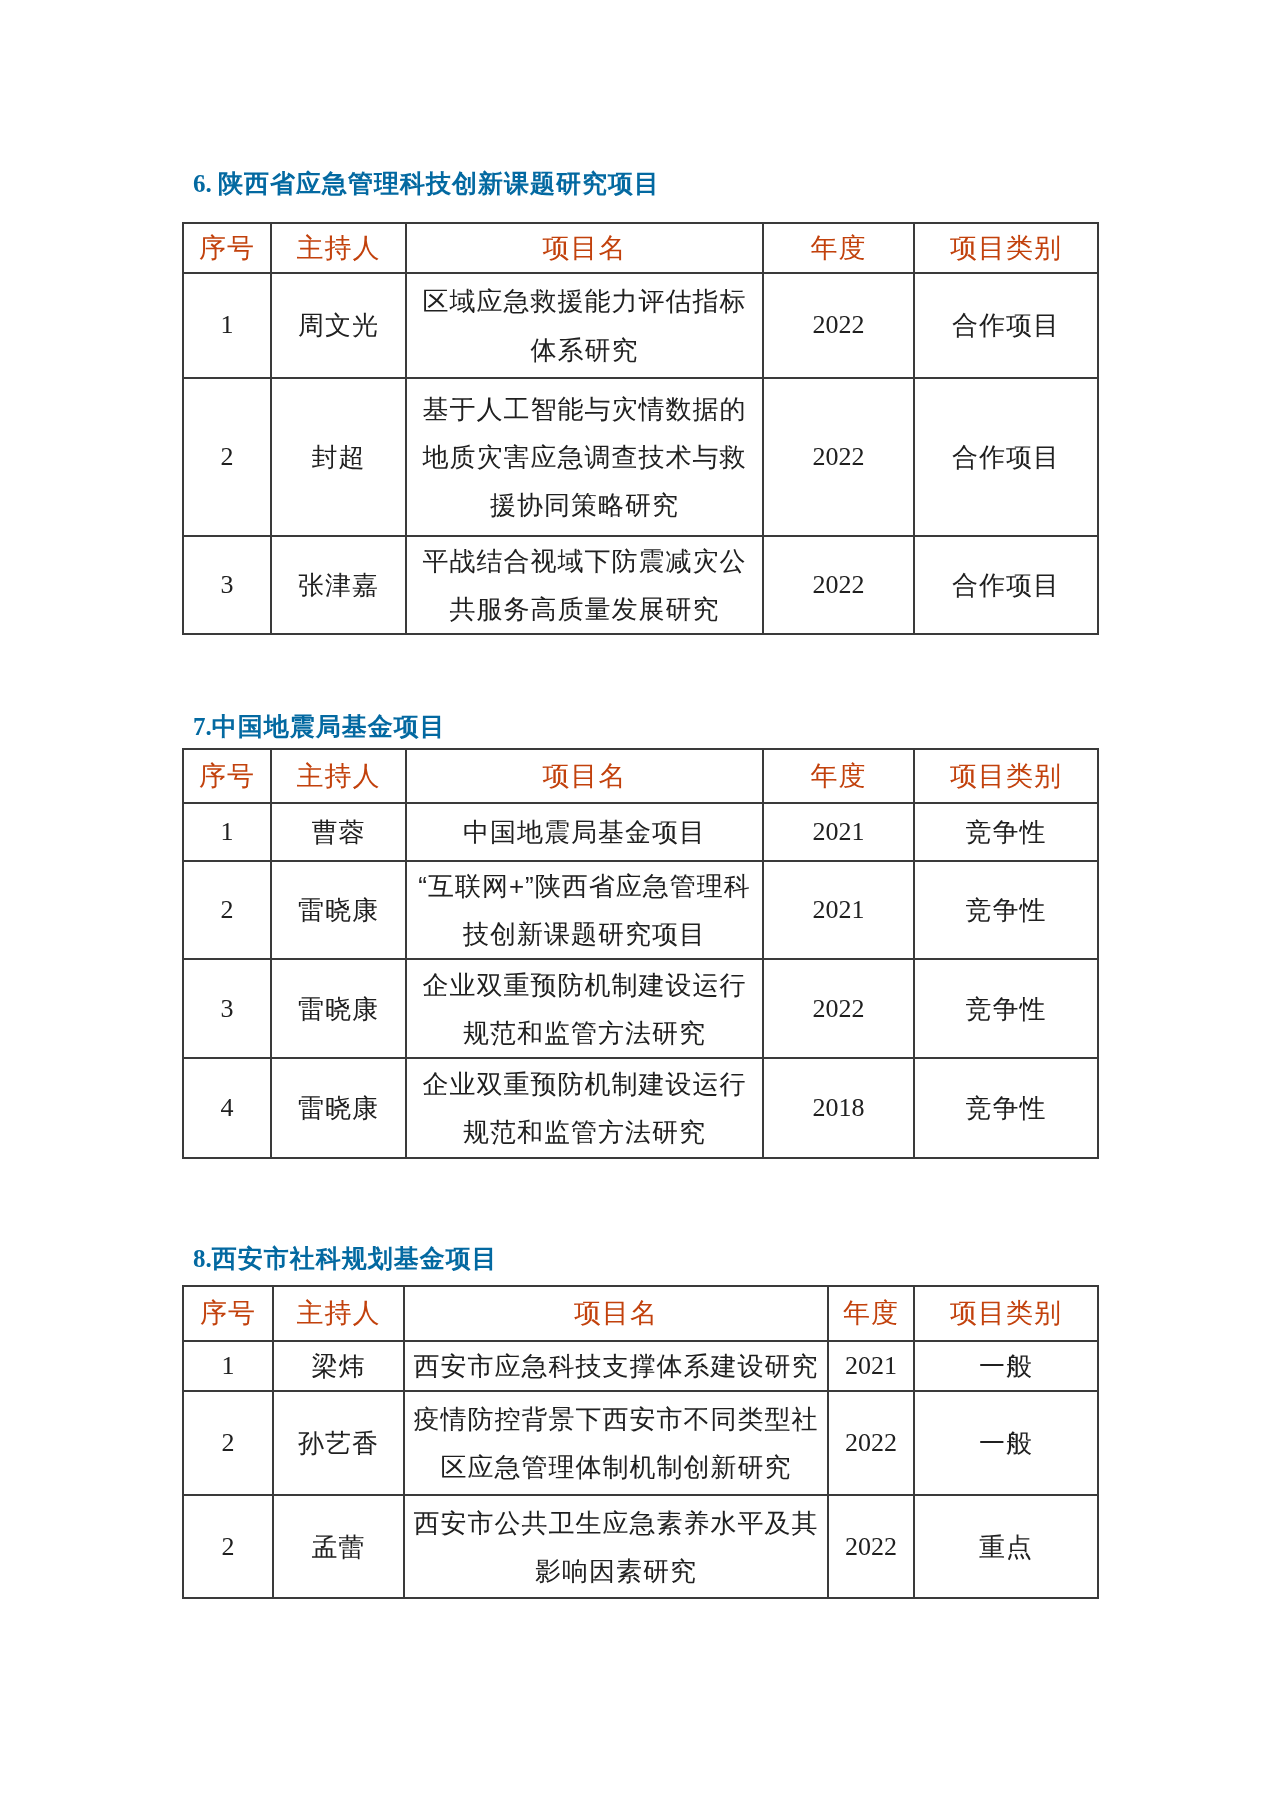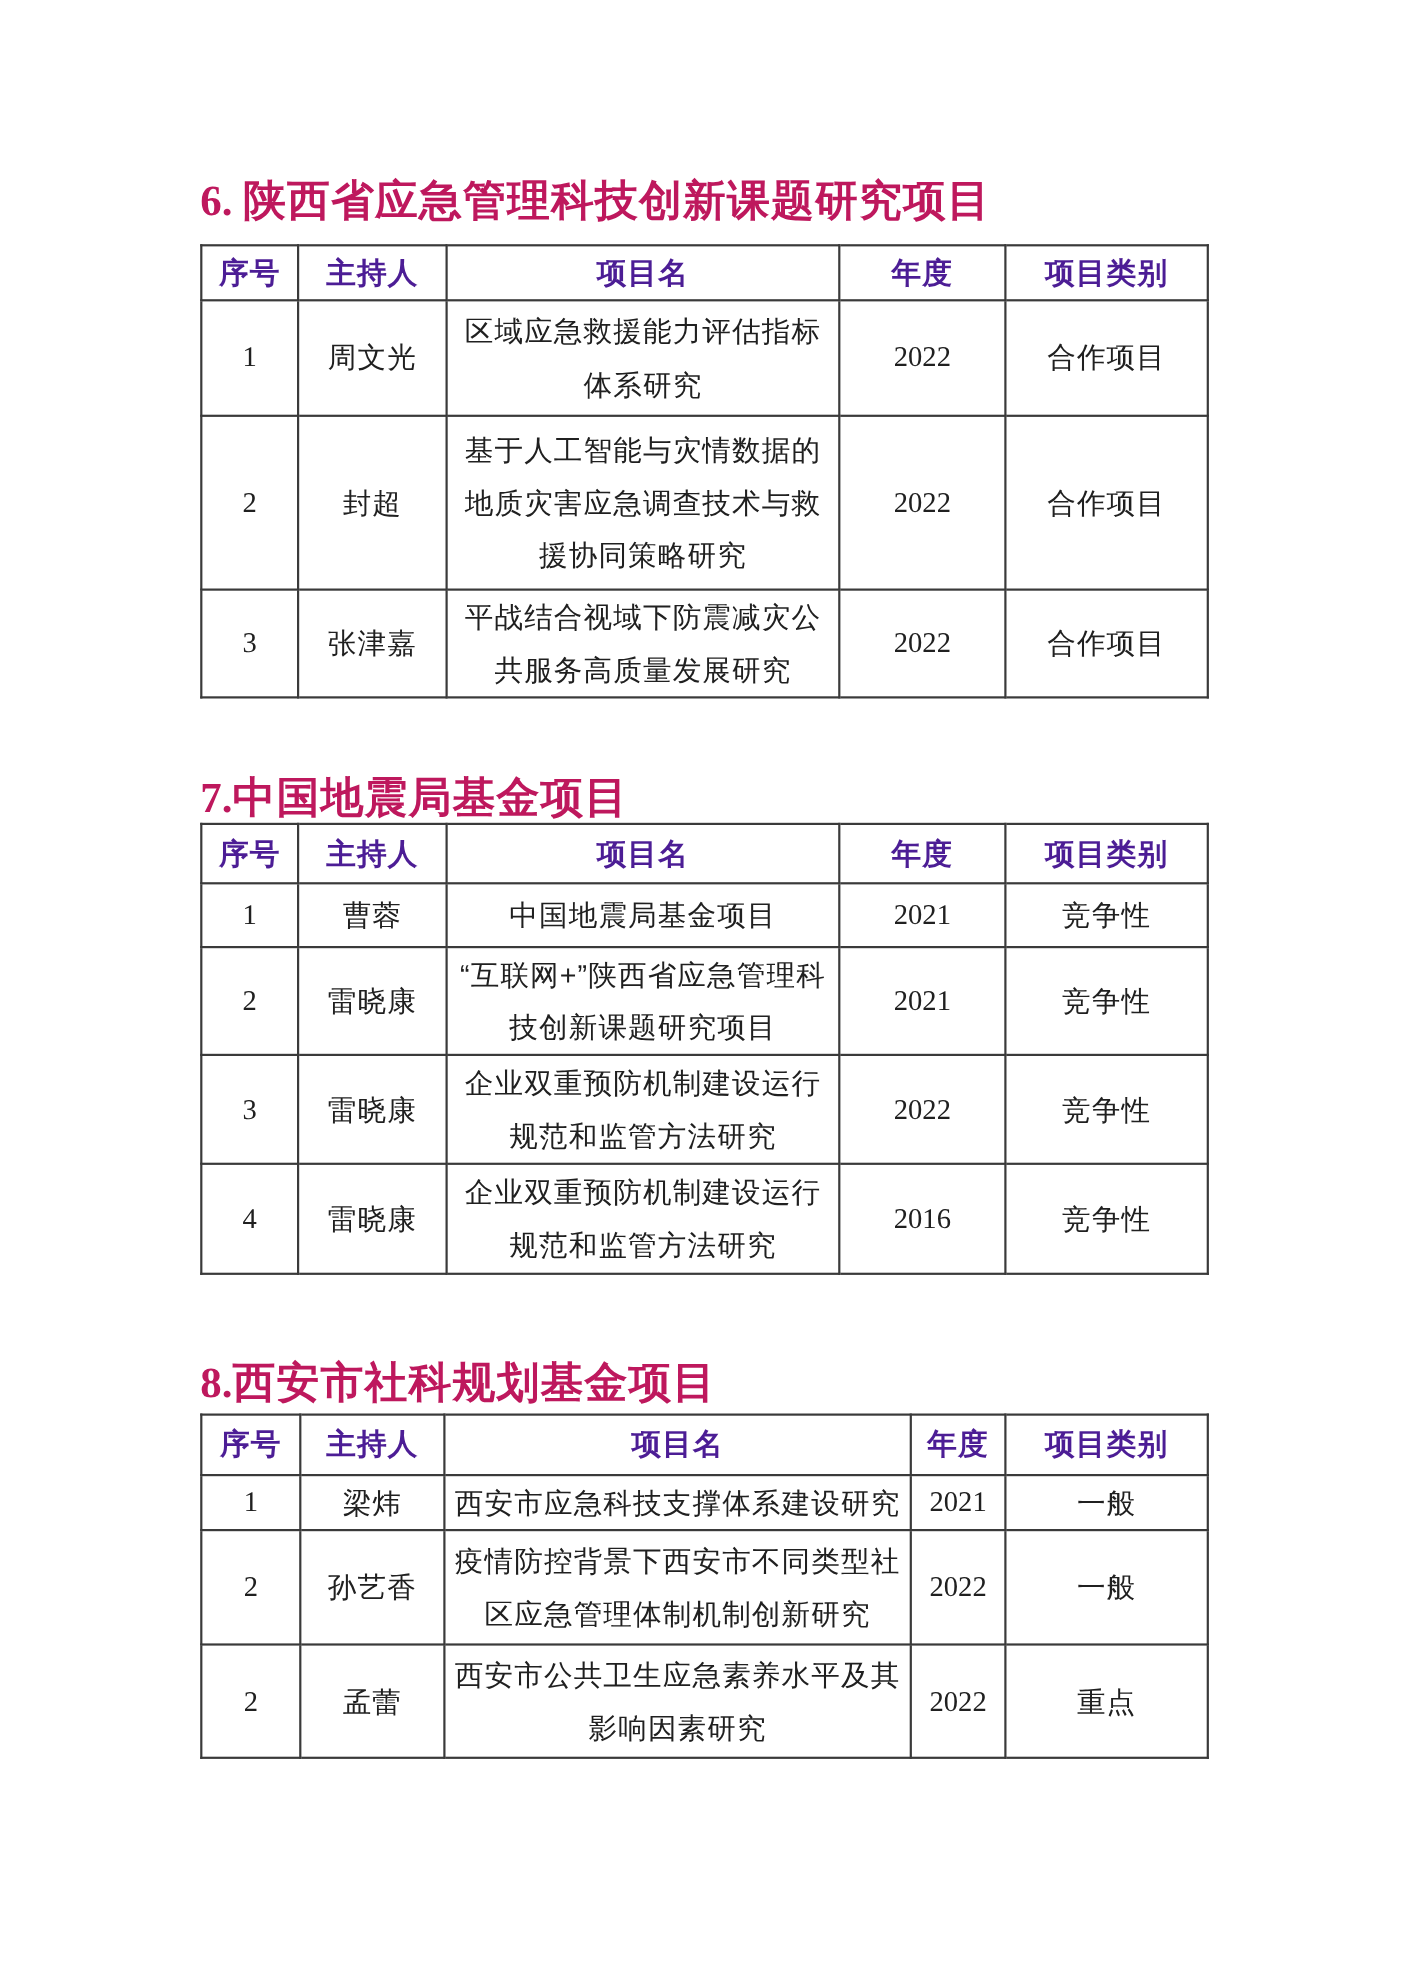--- a/index.html
+++ b/index.html
@@ -6,25 +6,25 @@
   body{
     width:1280px;height:1805px;
     background:#ffffff;
     font-family:"Liberation Sans",sans-serif;
     color:#1c1c1c;
     position:relative;
   }
   .section{position:absolute;left:0;top:0;width:1280px;}
   .sec-title{
     position:absolute;
-    left:182px;
+    left:193px;
     font-weight:bold;
-    font-size:39px;
+    font-size:25px;
     line-height:36px;
-    color:#be185d;
+    color:#0369a1;
     letter-spacing:1px;
     white-space:nowrap;
   }
   .sec-num{
     font-family:"Liberation Serif",serif;
     font-weight:bold;
     white-space:pre;
     letter-spacing:0;
   }
   .proj-table{
@@ -36,24 +36,24 @@
   }
   .proj-table th,.proj-table td{
     border:2px solid #3a3a3a;
     text-align:center;
     vertical-align:middle;
     padding:0 4px;
     overflow:hidden;
   }
   .proj-table th{
     font-size:27px;
-    font-weight:bold;
+    font-weight:normal;
     line-height:1.2;
     letter-spacing:1px;
-    color:#4c1d95;
+    color:#c2410c;
   }
   .proj-table td{
     font-size:26px;
     line-height:1.85;
     letter-spacing:1px;
     color:#202020;
   }
   .proj-table td.num{
     font-family:"Liberation Serif",serif;
     font-size:26px;
@@ -173,21 +173,21 @@
           <td class="num">3</td>
           <td>雷晓康</td>
           <td>企业双重预防机制建设运行规范和监管方法研究</td>
           <td class="num">2022</td>
           <td>竞争性</td>
         </tr>
         <tr>
           <td class="num">4</td>
           <td>雷晓康</td>
           <td>企业双重预防机制建设运行规范和监管方法研究</td>
-          <td class="num">2016</td>
+          <td class="num">2018</td>
           <td>竞争性</td>
         </tr>
       </tbody>
   </table>
 </div>
 
 <div class="section">
   <div class="sec-title" id="title8">
     <span class="sec-num">8.</span><span>西安市社科规划基金项目</span>
   </div>

